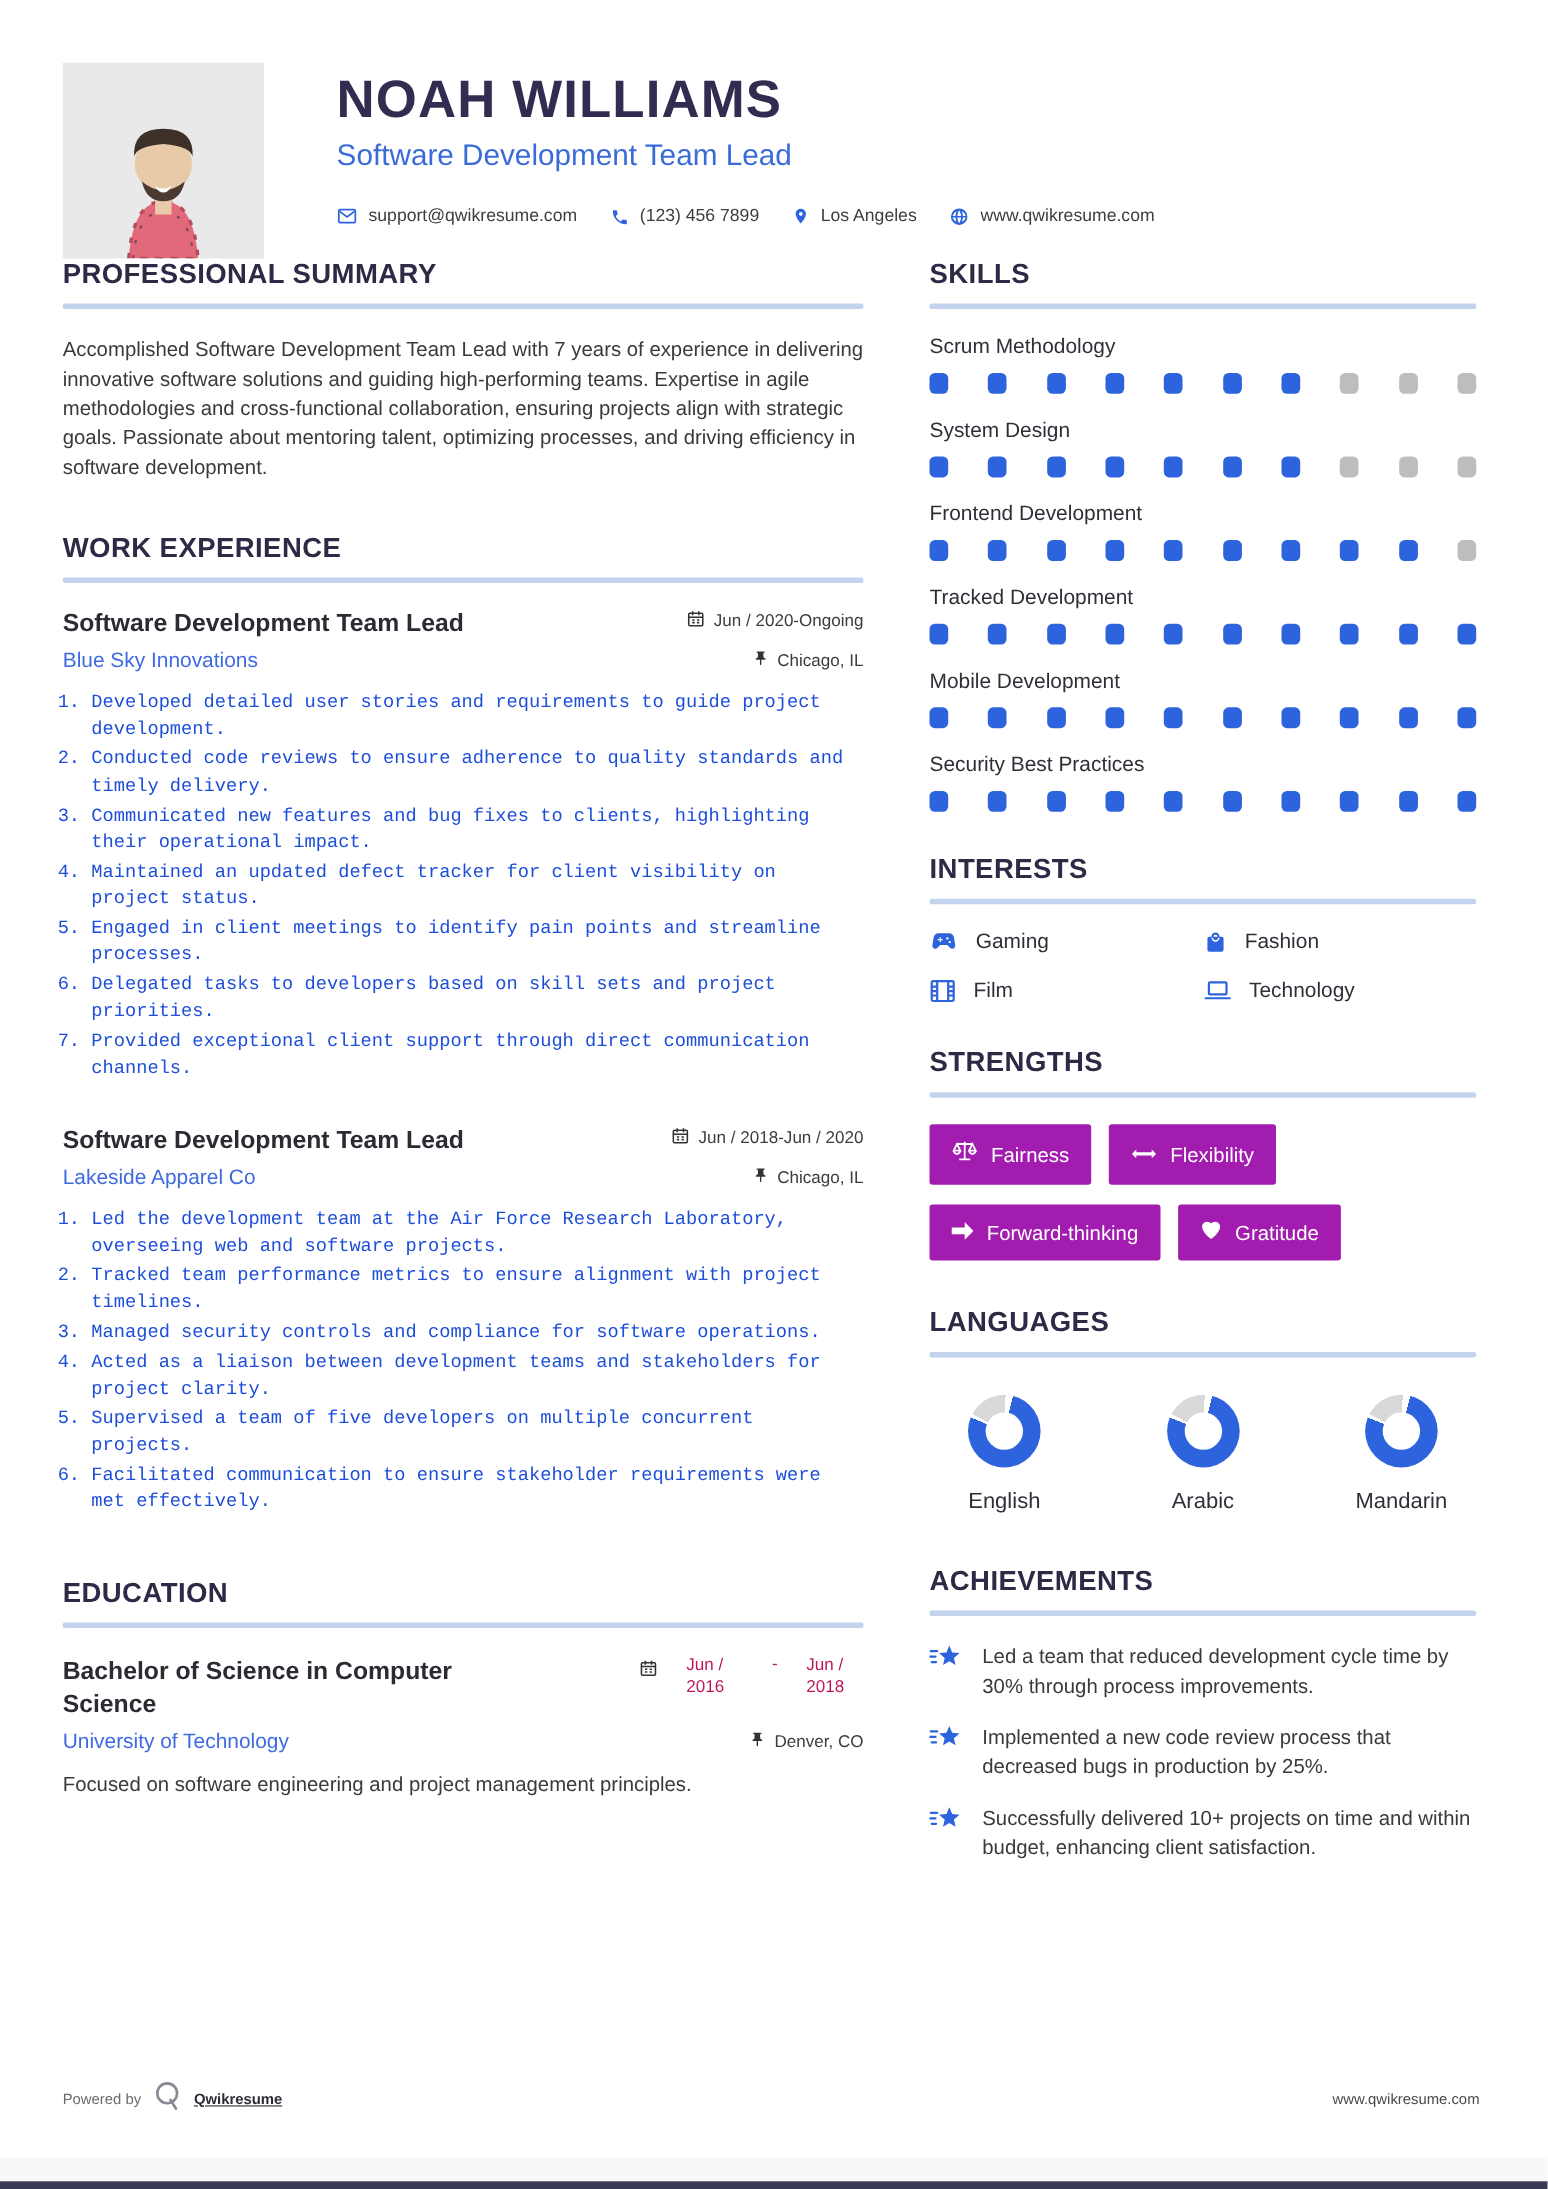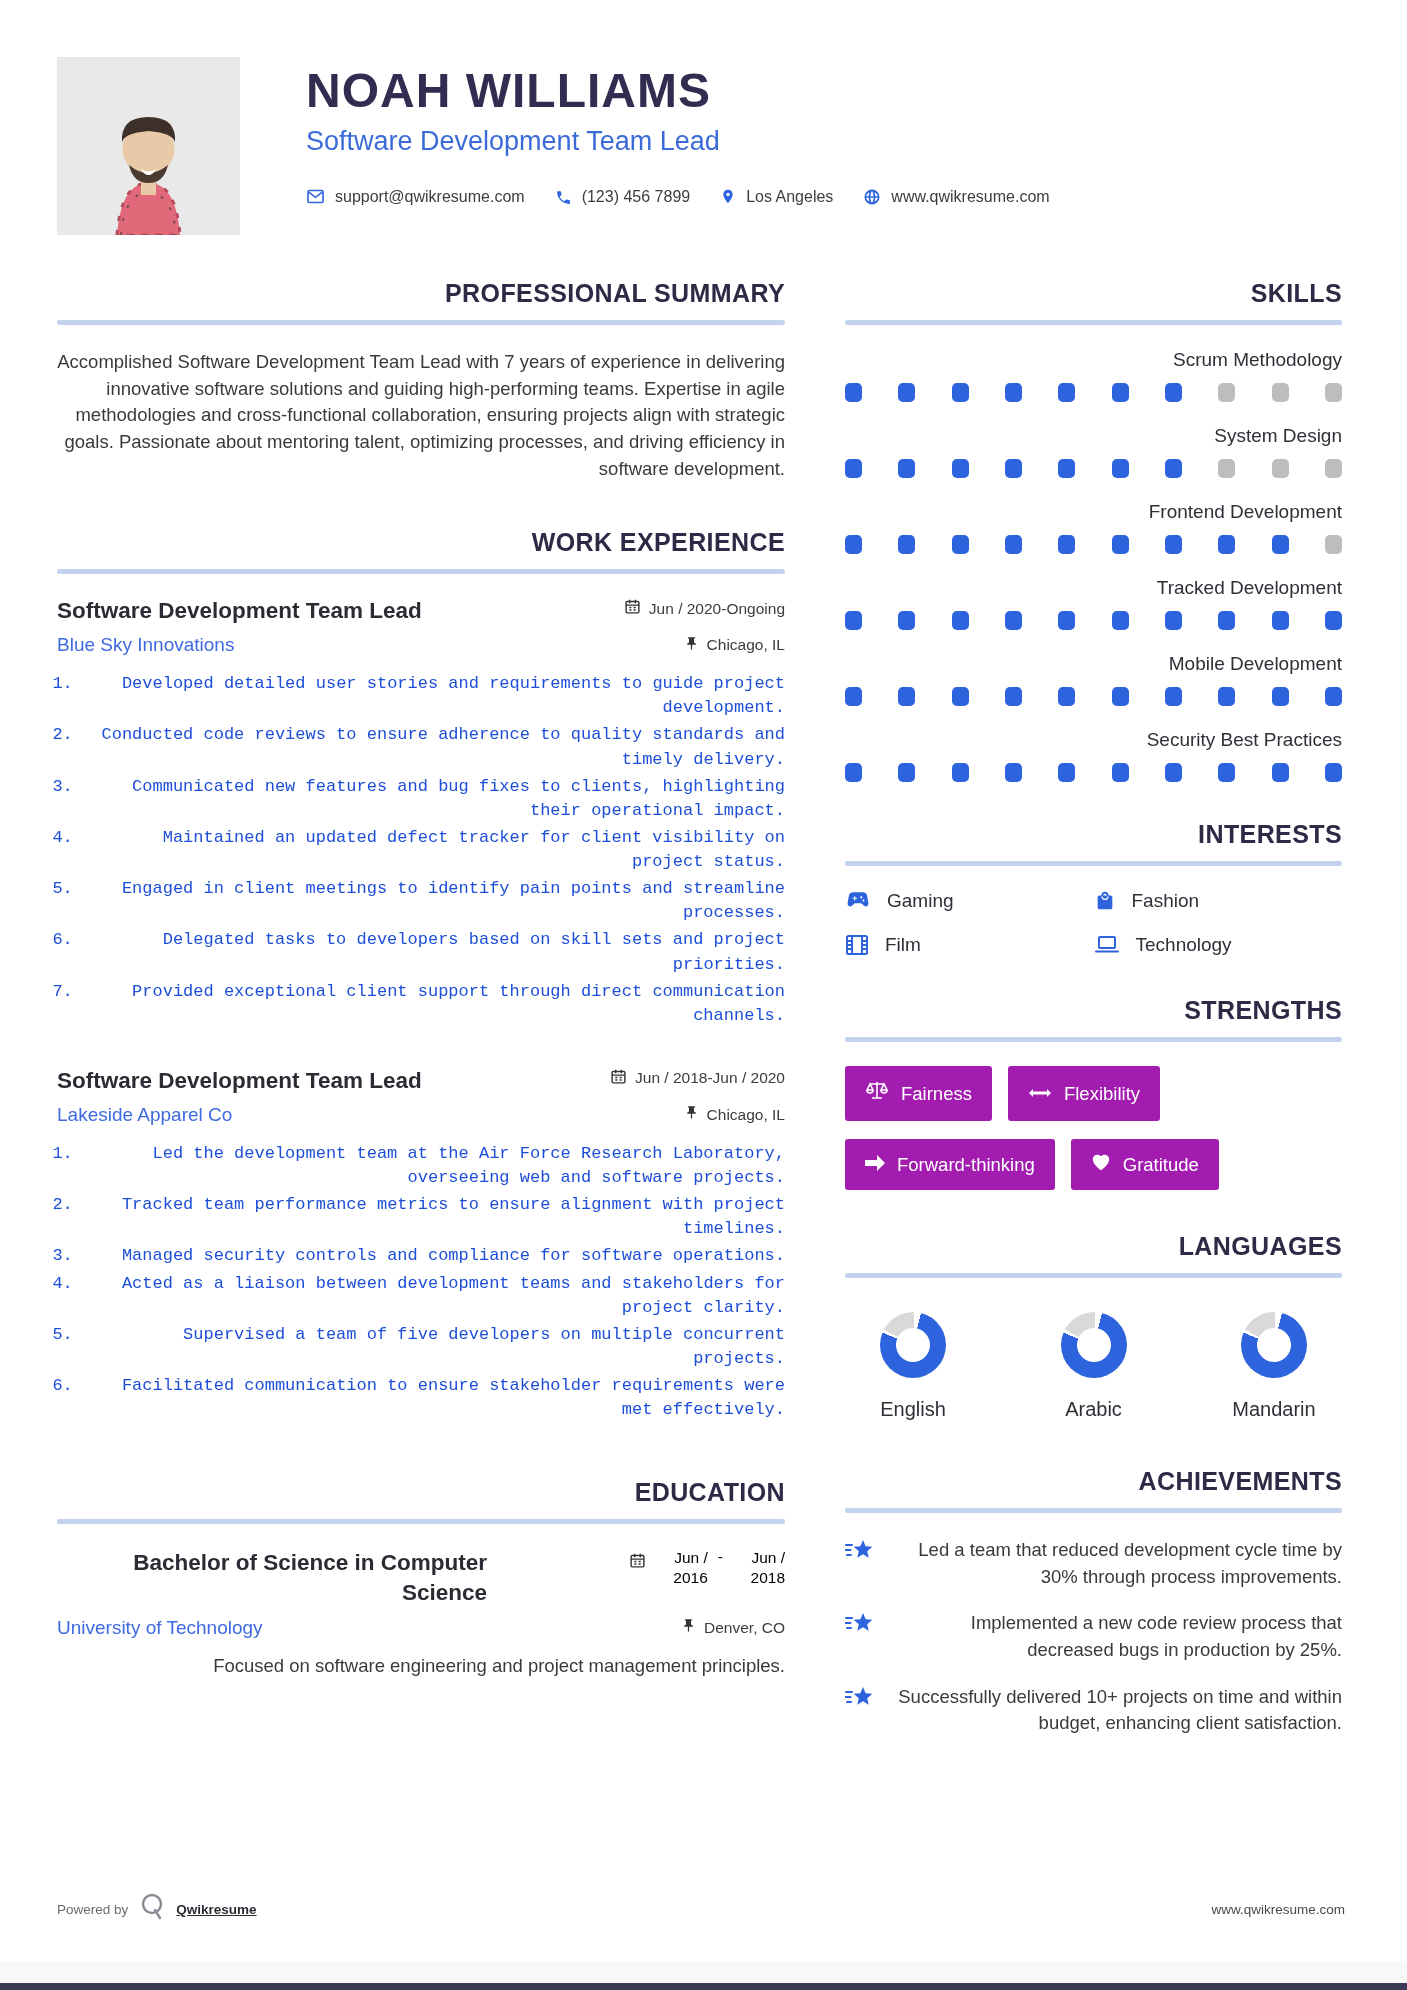--- a/index.html
+++ b/index.html
@@ -21,40 +21,40 @@
     width:183px; height:178px; background:#e9e9e9; flex:0 0 auto;
     overflow:hidden;
   }
   .id-block { padding-top:6px; }
   .name { font-size:48px; font-weight:700; color:#332c50; letter-spacing:1px; }
   .job-title { font-size:27px; color:#3a6bd8; margin-top:8px; font-weight:500; }
   .contacts { display:flex; align-items:flex-end; gap:30px; margin-top:30px; font-size:16px; color:#3d3d3d; }
   .contact { display:flex; align-items:center; gap:10px; }
   .contact svg { display:block; }
   
-  .columns { display:flex; gap:60px; margin-top:44px; flex:1 0 auto; align-items:flex-start;text-align:right;}
+  .columns { display:flex; gap:60px; flex:1 0 auto; align-items:flex-start;}
   .col-left  { width:728px; flex:0 0 auto; }
   .col-right { width:497px; flex:0 0 auto; }
   .sec-title { font-size:25px; font-weight:700; color:#2e2945; letter-spacing:.4px; }
   .sec-bar { height:5px; background:#c3d3ed; border-radius:2px; margin:12px 0 24px; }
   
   .summary-text { font-size:18.5px; line-height:1.44; color:#3a3a3a; }
   
   .job { margin-top:6px; margin-bottom:40px; }
   .job-head { display:flex; justify-content:space-between; align-items:flex-start; }
   .job-name { font-size:22.5px; font-weight:700; color:#2b2b34; }
   .meta { display:flex; align-items:center; gap:8px; font-size:15.5px; color:#3c3c3c; white-space:nowrap; }
   .job-sub { display:flex; justify-content:space-between; align-items:center; margin-top:10px; }
   .company { font-size:19px; color:#3f6ae0; }
   .bullets { margin:16px 0 0 0; padding-left:26px; font-size:17px; line-height:1.42; color:#1d4ed8;font-family:Liberation Mono, monospace; }
   .bullets li { margin-bottom:3px; }
   
   .edu-head { display:flex; justify-content:space-between; align-items:flex-start; }
   .degree { font-size:22.5px; font-weight:700; color:#2b2b34; width:430px; line-height:1.3; }
-  .edu-dates { display:flex; gap:10px; align-items:flex-start; font-size:15.5px; color:#000000;}
+  .edu-dates { display:flex; gap:26px; align-items:flex-start; font-size:15.5px; color:#be185d;}
   .date-col { width:52px; line-height:1.3; }
   .edu-note { font-size:18.5px; line-height:1.44; margin-top:14px; color:#3a3a3a; }
   
   .skill { margin-bottom:23px; }
   .skill-name { font-size:19px; color:#2f2f38; margin-bottom:12px; }
   .dots { display:flex; justify-content:space-between; width:100%; }
   .dot { width:17px; height:19px; border-radius:5px; background:#bdbdbd; }
   .dot.on { background:#2d63dd; }
   
   .interests-grid { display:grid; grid-template-columns:1fr 1fr; row-gap:22px; margin-top:4px; }

